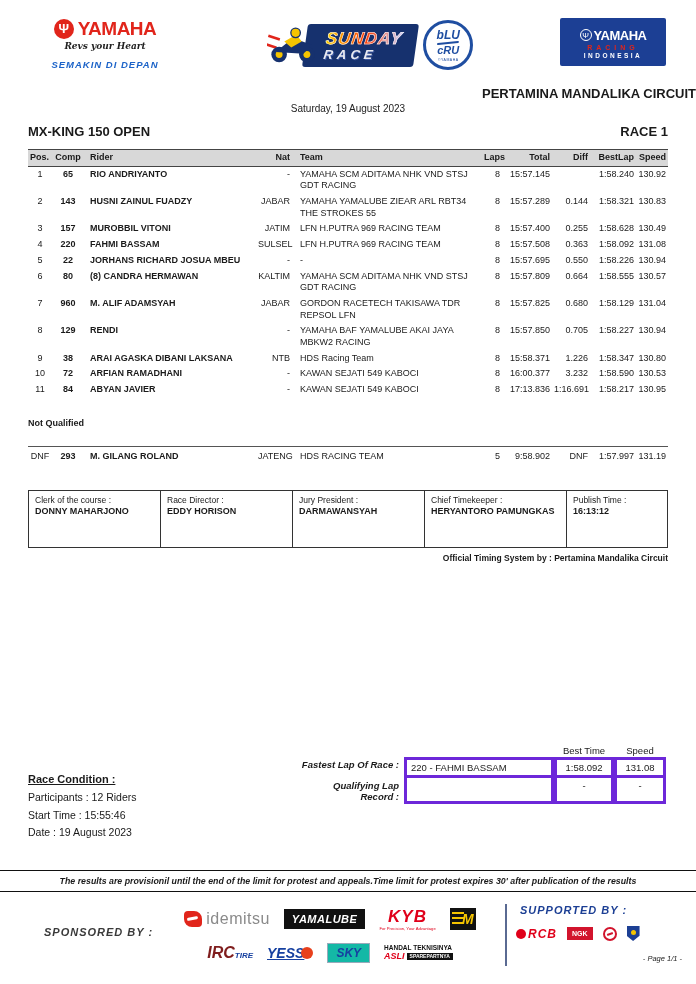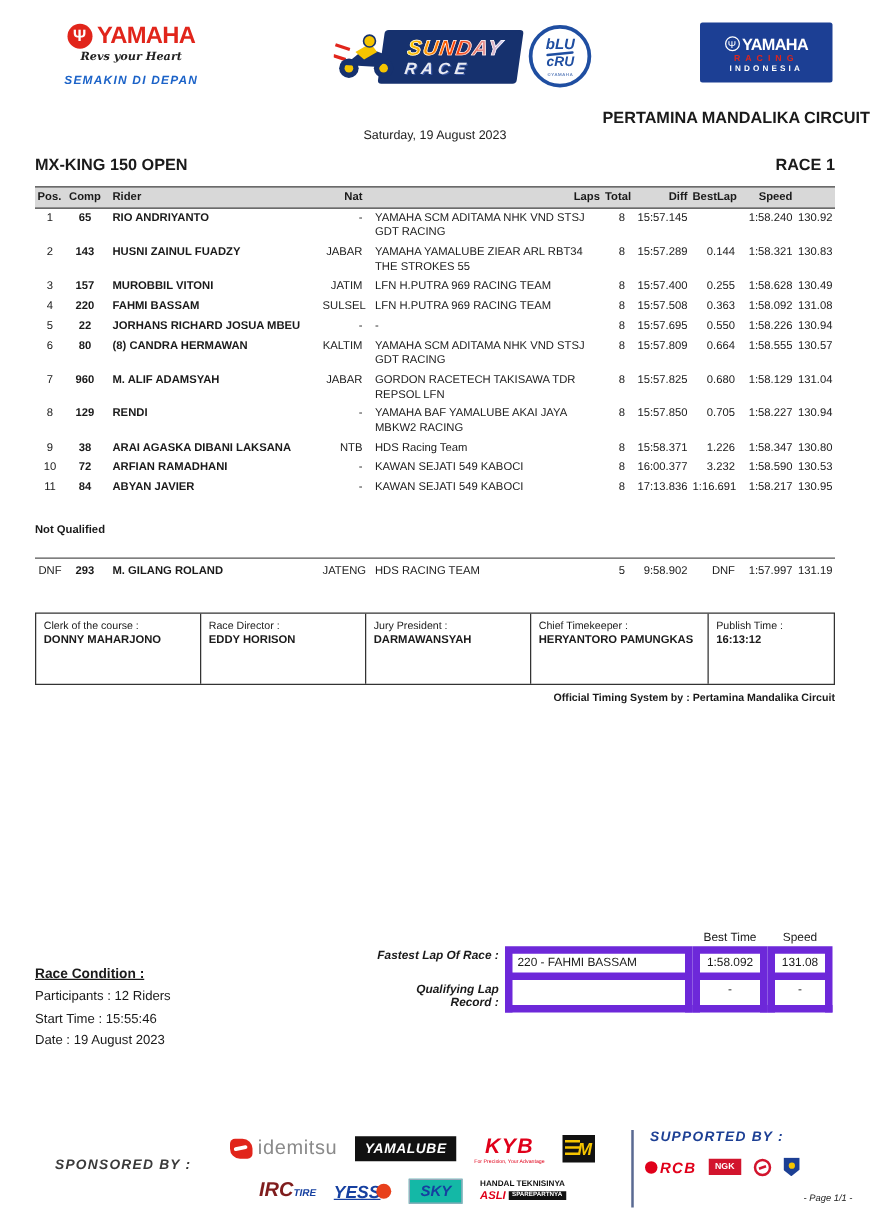--- a/index.html
+++ b/index.html
@@ -92,21 +92,21 @@
 
   
   .race-cond { position:absolute; left:28px; top:770px; font-size:10.5px; line-height:1.7; }
   .rc-title { font-weight:bold; text-decoration:underline; font-size:11px; }
 
   .fastest { position:absolute; left:300px; top:744px; width:366px; font-size:9.5px; }
   .f-grid { display:grid; grid-template-columns:104px 150px 60px 52px; }
   .f-h { text-align:center; padding:1px 0; }
   .f-label { text-align:right; padding:2px 5px 2px 0; font-style:italic; font-weight:600;
              font-size:9.5px; }
-  .f-cell { border:6px solid #6d28d9; padding:2px 4px; }
+  .f-cell { border:3px solid #6d28d9; padding:2px 4px; }
   .f-cell.center { text-align:center; }
   .f-grid .no-top { border-top:none; }
 
   .disclaimer { position:absolute; left:0; top:870px; width:696px;
                 border-top:1.5px solid #111; border-bottom:1.5px solid #111;
                 padding:5px 40px; text-align:center; font-size:8.8px; font-weight:bold;
                 font-style:italic; }
 
   
   .footer { position:absolute; left:0; top:898px; width:696px; height:80px; }
@@ -225,20 +225,21 @@
     <span>MX-KING 150 OPEN</span>
     <span>RACE 1</span>
   </div>
 
   <div class="tbl">
     <div class="tr thead">
       <span class="c-pos">Pos.</span>
       <span class="c-comp">Comp</span>
       <span class="c-rider">Rider</span>
       <span class="c-nat">Nat</span>
+      <span class="c-team">Team</span>
       <span class="c-laps">Laps</span>
       <span class="c-total">Total</span>
       <span class="c-diff">Diff</span>
       <span class="c-best">BestLap</span>
       <span class="c-speed">Speed</span>
     </div>
     <div>
 
         <div class="tr">
           <span class="c-pos">1</span>
@@ -452,20 +453,21 @@
       <span class="f-cell center">1:58.092</span>
       <span class="f-cell center">131.08</span>
 
       <span class="f-label">Qualifying Lap Record :</span>
       <span class="f-cell no-top"></span>
       <span class="f-cell no-top center">-</span>
       <span class="f-cell no-top center">-</span>
     </div>
   </div>
 
+  <div class="disclaimer">The results are provisionil until the end of the limit for protest and appeals.Time limit for protest expires 30' after publication of the results</div>
 
   <div class="footer">
     <div class="sponsored-by">SPONSORED BY :</div>
 
     <div class="sp-rows">
       <div class="sp-row">
         <div class="lg-idemitsu">
           <span class="idemitsu-icon"></span>
           <span class="idemitsu-text">idemitsu</span>
         </div>

